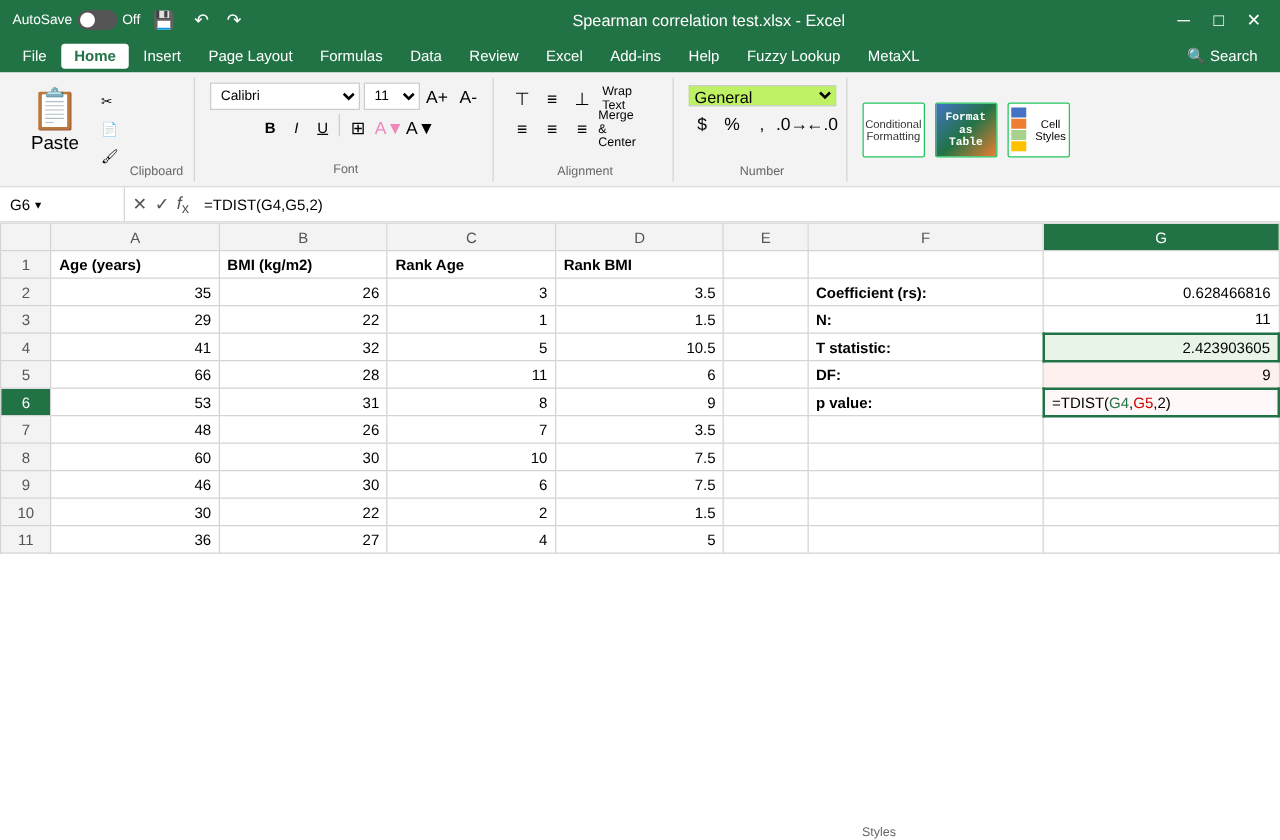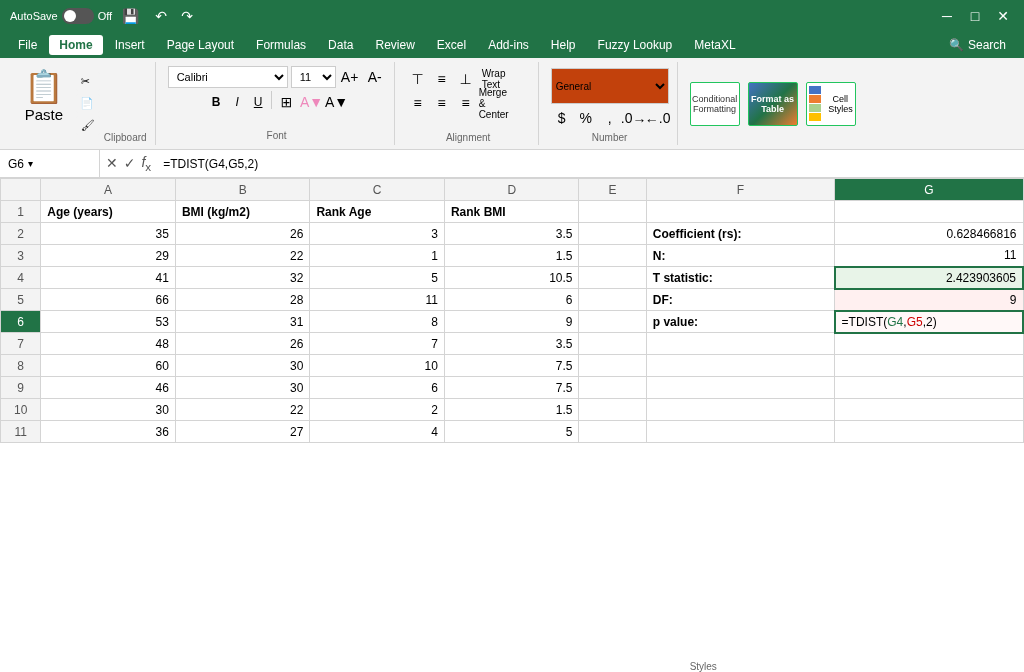--- a/index.html
+++ b/index.html
@@ -206,39 +206,42 @@
       align-items: center; justify-content: center;
       font-size: 14px; cursor: pointer; border-radius: 2px;
       border: 1px solid transparent;
     }
 
     .undo-redo { display: flex; gap: 4px; align-items: center; }
     .align-row { display: flex; gap: 2px; }
 
     
     .general-select {
-      border: 1px solid #ccc; font-size: 10px; height: 36px;
-      background: #c2410c; min-width: 80px;
+      border: 1px solid #ccc; font-size: 13px; height: 17px;
+      background: #bef264; min-width: 80px;
     }
   </style>
 </head>
 <body>
 
 <div class="title-bar">
   <div class="title-bar-left">
     <div class="autosave">
       <span>AutoSave</span>
       <div class="toggle-off"></div>
       <span>Off</span>
     </div>
     <span class="toolbar-icon">💾</span>
     <div class="undo-redo">
       <span class="toolbar-icon">↶</span>
       <span class="toolbar-icon">↷</span>
     </div>
+  </div>
+  <div class="title-bar-center">
+    <span>Spearman correlation test.xlsx  -  Excel</span>
   </div>
   <div class="title-bar-right">
     <span class="toolbar-icon" style="color:white;">─</span>
     <span class="toolbar-icon" style="color:white;">□</span>
     <span class="toolbar-icon" style="color:white;">✕</span>
   </div>
 </div>
 
 <div class="menu-bar">
   <span class="menu-item">File</span>
@@ -332,21 +335,21 @@
     </div>
     <div class="ribbon-group-label" style="margin-top:auto;">Number</div>
   </div>
 
   <div class="ribbon-group" style="min-width:180px; flex-direction:row; align-items:center; gap:8px;">
     <div style="display:flex; flex-direction:column; align-items:center; gap:2px;">
       <div class="style-icon-box" style="width:50px; height:44px; font-size:9px; text-align:center; padding:2px;">
         <div style="font-size:9px; color:#333;">Conditional<br>Formatting</div>
       </div>
     </div>
-    <div style="display:flex; flex-direction:column; align-items:flex-end; gap:2px;">
+    <div style="display:flex; flex-direction:column; align-items:flex-end; gap:2px;font-family:Liberation Mono, monospace;">
       <div class="style-icon-box" style="width:50px; height:44px; font-size:9px; text-align:center; padding:2px; background: linear-gradient(135deg, #4472c4 0%, #217346 50%, #ed7d31 100%);">
         <div style="font-size:9px; color:white; font-weight:bold;">Format as<br>Table</div>
       </div>
     </div>
     <div style="display:flex; flex-direction:column; align-items:center; gap:2px;">
       <div class="style-icon-box" style="width:50px; height:44px; font-size:9px; text-align:center; padding:2px;">
         <div style="display:flex; flex-wrap:wrap; gap:1px; width:40px;">
           <div style="width:12px;height:8px;background:#4472c4;"></div>
           <div style="width:12px;height:8px;background:#ed7d31;"></div>
           <div style="width:12px;height:8px;background:#a9d18e;"></div>

